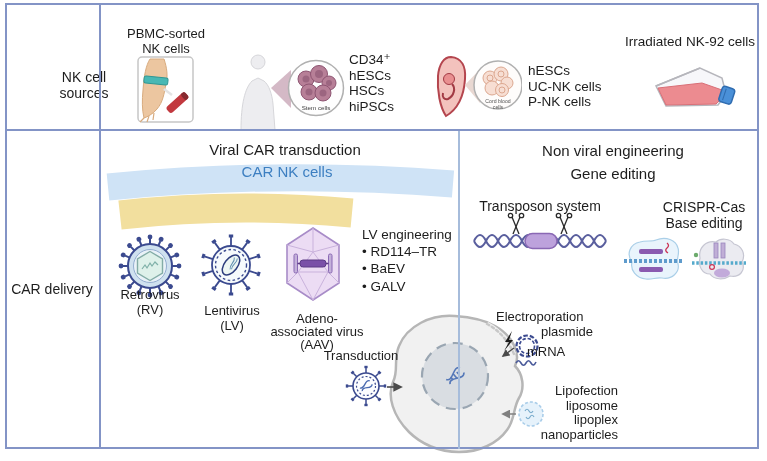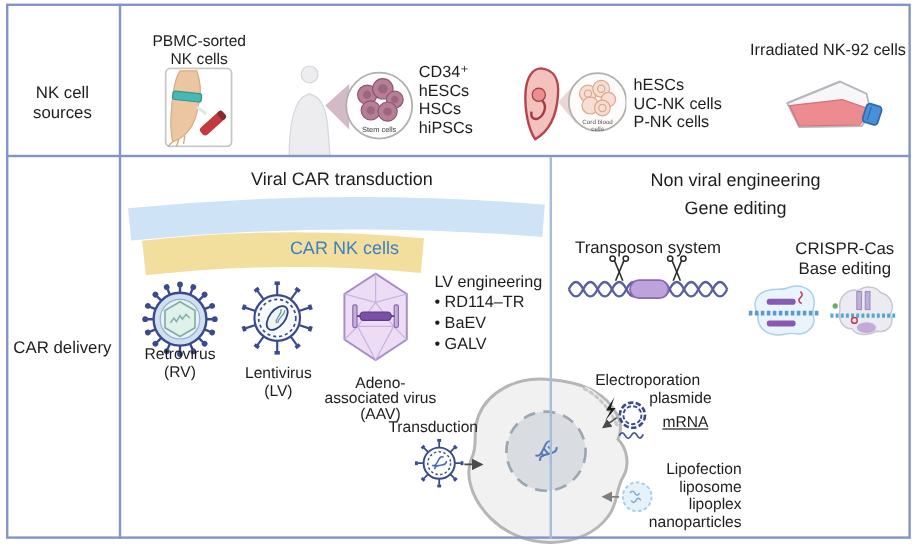--- a/index.html
+++ b/index.html
@@ -24,21 +24,21 @@
 </head>
 <body>
 
 <div id="figure">
 
   <div class="frame"></div>
   <div class="vline1"></div>
   <div class="hline"></div>
   <div class="vline2"></div>
 
-  <div class="t ml ctr rowlbl" style="left:8px;top:69px;width:88px;">NK cell
+  <div class="t ml ctr rowlbl" style="left:8px;top:69px;width:88px;padding-left:32px;">NK cell
 sources</div>
   <div class="t ctr rowlbl" style="left:6px;top:281px;width:92px;">CAR delivery</div>
 
   <div class="t ml ctr lbl" style="left:118px;top:27px;width:96px;">PBMC-sorted
 NK cells</div>
 
   <svg style="left:137px;top:56px" width="57" height="67" viewBox="0 0 57 67">
     <rect x="1" y="1" width="55" height="65" rx="4" fill="#ffffff" stroke="#c6c6c6" stroke-width="1.5"></rect>
     <path d="M13,3 L27,3 C30,12 31,20 29,28 C27,38 26,46 20,53 C16,58 10,61 7,62 C5,54 5,44 6,34 C7,20 9,9 13,3 Z" fill="#ecc6a0" stroke="#d8ab7e" stroke-width="1"></path>
     <path d="M7,62 L3,66 M12,60 L10,66 M17,57 L16,64" stroke="#d8ab7e" stroke-width="1.2" fill="none"></path>
@@ -111,21 +111,21 @@
       <line x1="74" y1="29" x2="74" y2="41" stroke="#2f6cb0" stroke-width="1"></line>
     </g>
   </svg>
 
   <div class="t ctr hdr" style="left:135px;top:141px;width:300px;">Viral CAR transduction</div>
 
   <svg class="z1" style="left:100px;top:152px" width="360" height="84" viewBox="0 0 360 84">
     <path d="M8,35 Q180,18 353,32" stroke="#cfe3f6" stroke-width="27" fill="none"></path>
     <path d="M20,63 Q136,50 252,61" stroke="#f2df9e" stroke-width="29" fill="none"></path>
   </svg>
-  <div class="t ctr band-txt z7" style="left:213px;top:163px;width:148px;color:#3d7fc1;margin-top:36px;">CAR NK cells</div>
+  <div class="t ctr band-txt z7" style="left:213px;top:163px;width:148px;color:#3d7fc1;">CAR NK cells</div>
 
   <svg style="left:116px;top:232px" width="68" height="68" viewBox="-34 -34 68 68">
     <defs>
         <g id="rvs">
           <line x1="0" y1="-22" x2="0" y2="-27" stroke="#3b4a8f" stroke-width="2"></line>
           <circle cx="0" cy="-29" r="2.4" fill="#3b4a8f"></circle>
         </g>
       </defs>
     <use href="#rvs"></use>
       <use href="#rvs" transform="rotate(22.5)"></use>
@@ -288,20 +288,20 @@
     <rect x="92" y="7" width="4" height="15" fill="#c0aed6" stroke="#9a86be" stroke-width="0.8"></rect>
     <rect x="99" y="7" width="4" height="15" fill="#c0aed6" stroke="#9a86be" stroke-width="0.8"></rect>
     <line x1="70" y1="27" x2="124" y2="27" stroke="#55aacc" stroke-width="3.5" stroke-dasharray="2.5 1.8"></line>
     <circle cx="74" cy="19" r="2.2" fill="#6cab6c"></circle>
     <ellipse cx="100" cy="37" rx="8" ry="4.5" fill="#c2aada"></ellipse>
     <circle cx="90" cy="31" r="2.4" fill="none" stroke="#cc3355" stroke-width="1.2"></circle>
   </svg>
 
   <div class="t lbl z7" style="left:496px;top:310px;">Electroporation</div>
   <div class="t lbl z7" style="left:541px;top:325px;">plasmide</div>
-  <div class="t lbl z7" style="left:552px;top:345px;text-decoration:underline;">mRNA</div>
+  <div class="t lbl z7" style="left:527px;top:345px;">mRNA</div>
 
   <div class="t ml rt z7" style="left:508px;top:384px;width:110px;font-size:13px;line-height:14.6px;">Lipofection
 liposome
 lipoplex
 nanoparticles</div>
 
 </div>
 
 </body></html>

